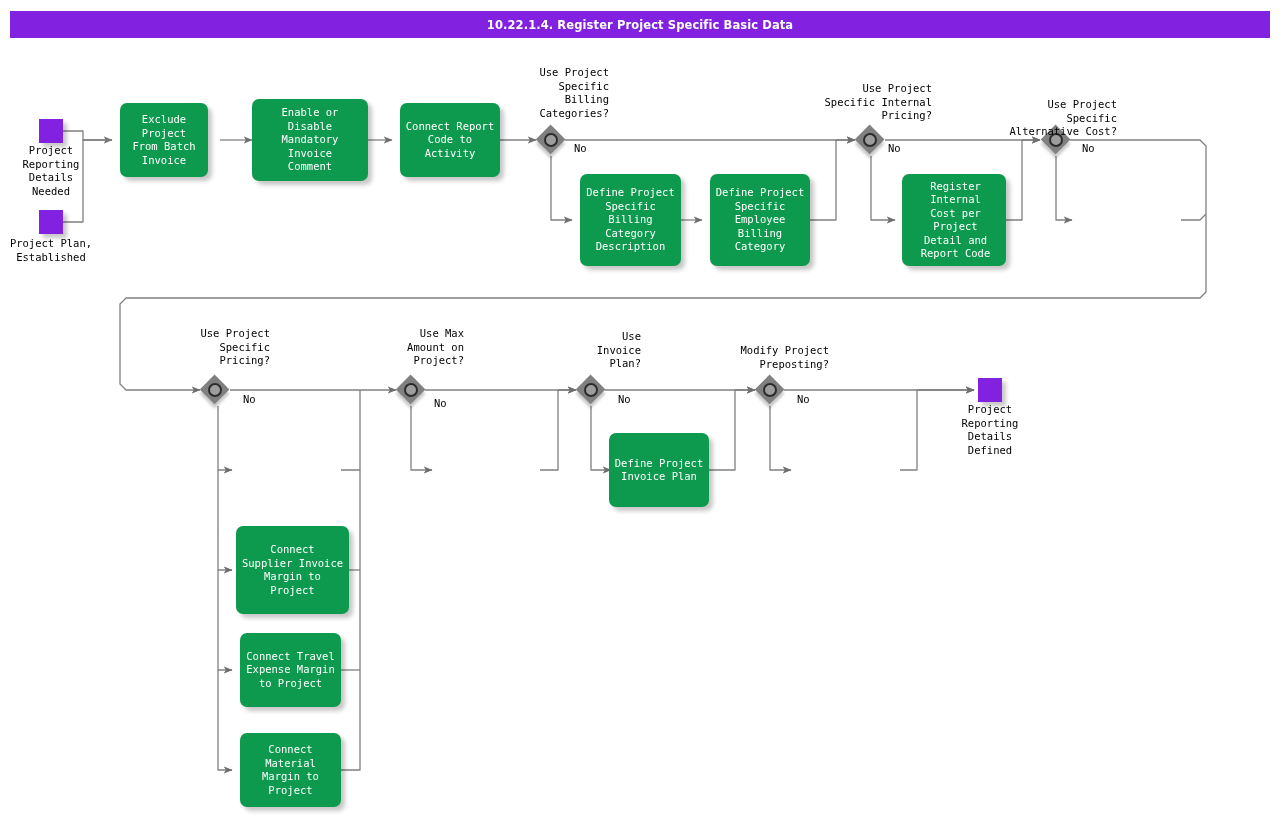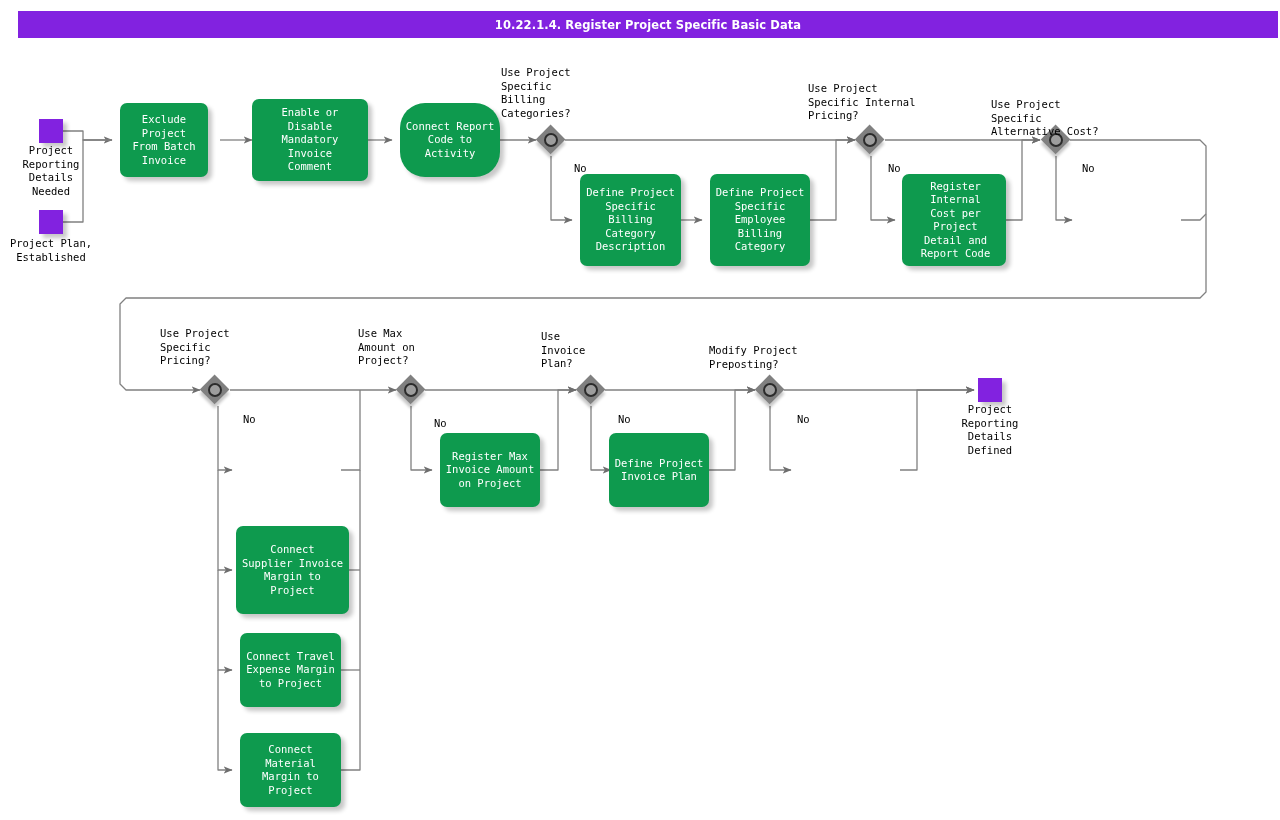--- a/index.html
+++ b/index.html
@@ -3,21 +3,21 @@
 <meta charset="utf-8">
 <style>
   html,body{margin:0;padding:0;background:#ffffff;}
   body{width:1280px;height:820px;position:relative;overflow:hidden;
        font-family:"DejaVu Sans Mono","Liberation Mono",monospace;}
 
   #canvas{position:absolute;left:0;top:0;width:1280px;height:820px;}
 
   
   .titlebar{position:absolute;left:10px;top:11px;width:1260px;height:27px;
-            background:#8222e0;display:flex;align-items:center;justify-content:center;margin-left:8px;}
+            background:#8222e0;display:flex;align-items:center;justify-content:center;}
   .titlebar .t{color:#ffffff;font-size:11.5px;font-weight:bold;letter-spacing:.1px;
                font-family:"DejaVu Sans","Liberation Sans",sans-serif;}
 
   
   svg.wires{position:absolute;left:0;top:0;width:1280px;height:820px;
             pointer-events:none;}
 
   
   .proc{position:absolute;background:#0e9a4e;border-radius:7px;
         box-shadow:4px 4px 4px rgba(0,0,0,.22);
@@ -33,23 +33,23 @@
 
   
   .dec{position:absolute;width:30px;height:30px;}
   .dec .dia{position:absolute;left:0;top:0;width:21.2px;height:21.2px;
             background:#808080;transform:rotate(45deg);
             transform-origin:center;margin:4.4px;
             box-shadow:3px 3px 3px rgba(0,0,0,.22);}
   .dec .ring{position:absolute;left:8px;top:8px;width:14px;height:14px;
              border-radius:50%;background:#9d9d9d;border:2.4px solid #2b2b2b;
              box-sizing:border-box;}
-  .declabel{position:absolute;text-align:left;color:#000000;
+  .declabel{position:absolute;text-align:right;color:#000000;
             font-size:10.5px;line-height:13.5px;}
-  .nolabel{position:absolute;color:#000000;font-size:10.5px;line-height:13px;margin-top:20px;}
+  .nolabel{position:absolute;color:#000000;font-size:10.5px;line-height:13px;}
 </style>
 </head>
 <body>
 
 <div id="canvas">
 
   <div class="titlebar">
     <div class="t">10.22.1.4. Register Project Specific Basic Data</div>
   </div>
 
@@ -128,37 +128,36 @@
   <div class="term" style="left:39px;top:210px;"></div>
   <div class="termlabel" style="left:0px;top:237px;width:102px;">Project Plan,<br>Established</div>
 
   <div class="term" style="left:978px;top:378px;"></div>
   <div class="termlabel" style="left:938px;top:403px;width:104px;">Project<br>Reporting<br>Details<br>Defined</div>
 
   <div class="proc" style="left:120px;top:103px;width:88px;height:74px;">Exclude Project<br>From Batch<br>Invoice</div>
 
   <div class="proc" style="left:252px;top:99px;width:116px;height:82px;">Enable or<br>Disable<br>Mandatory<br>Invoice<br>Comment</div>
 
-  <div class="proc" style="left:400px;top:103px;width:100px;height:74px;border-radius:25px;">Connect Report<br>Code to Activity</div>
+  <div class="proc" style="left:400px;top:103px;width:100px;height:74px;">Connect Report<br>Code to Activity</div>
 
   <div class="proc" style="left:580px;top:174px;width:101px;height:92px;">Define Project<br>Specific Billing<br>Category<br>Description</div>
 
   <div class="proc" style="left:710px;top:174px;width:100px;height:92px;">Define Project<br>Specific<br>Employee Billing<br>Category</div>
 
   <div class="proc" style="left:902px;top:174px;width:104px;height:92px;padding-left:8px;">Register Internal<br>Cost per Project<br>Detail and<br>Report Code</div>
 
 
 
   <div class="proc" style="left:236px;top:526px;width:113px;height:88px;">Connect<br>Supplier Invoice<br>Margin to<br>Project</div>
 
   <div class="proc" style="left:240px;top:633px;width:101px;height:74px;">Connect Travel<br>Expense Margin<br>to Project</div>
 
   <div class="proc" style="left:240px;top:733px;width:101px;height:74px;">Connect Material<br>Margin to<br>Project</div>
 
-  <div class="proc" style="left:440px;top:433px;width:100px;height:74px;">Register Max<br>Invoice Amount<br>on Project</div>
 
   <div class="proc" style="left:609px;top:433px;width:100px;height:74px;">Define Project<br>Invoice Plan</div>
 
 
   <div class="dec" style="left:536px;top:125px;">
     <div class="dia"></div>
     <div class="ring"></div>
   </div>
   <div class="declabel" style="left:501px;top:66px;width:108px;">Use Project<br>Specific<br>Billing<br>Categories?</div>
   <div class="nolabel" style="left:574px;top:142px;">No</div>

